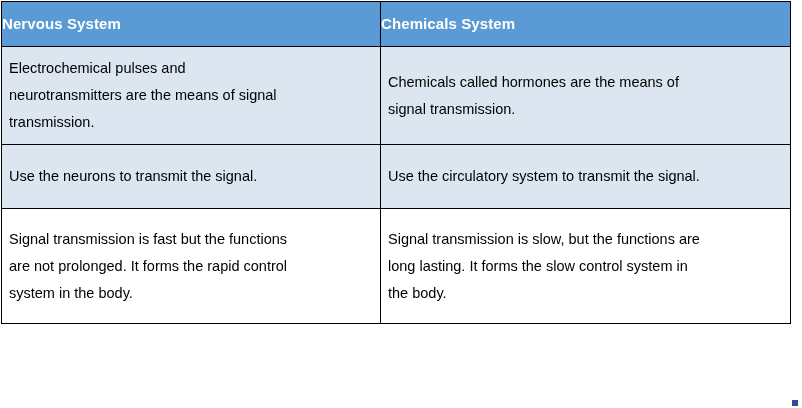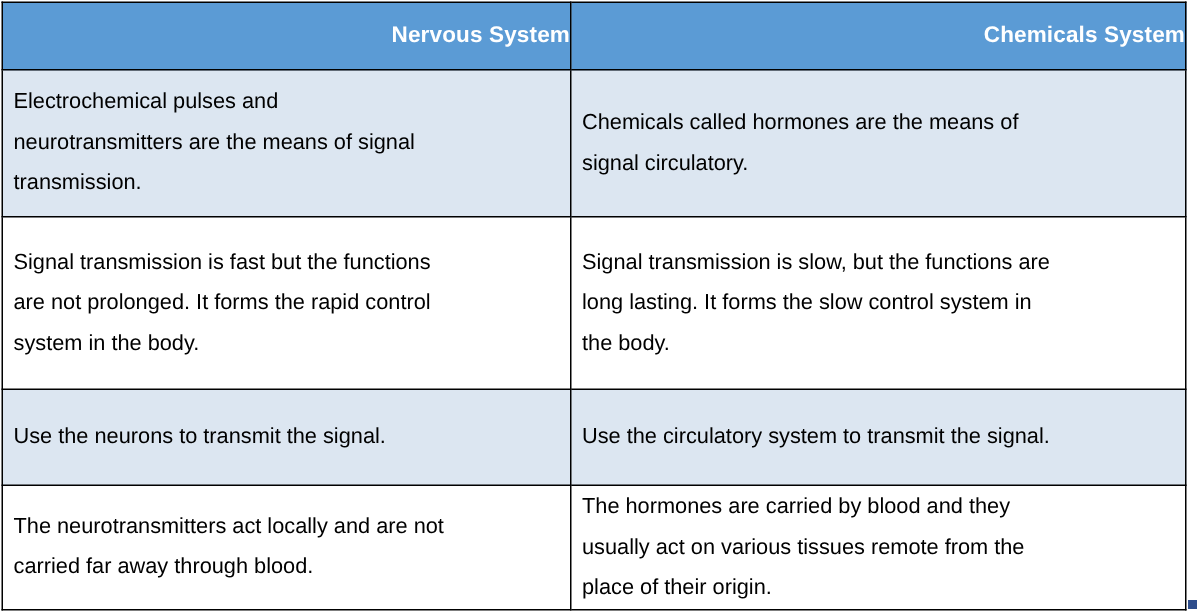--- a/index.html
+++ b/index.html
@@ -39,21 +39,21 @@
     box-sizing: border-box;
   }
 
   col.col-left  { width: 379px; }
   col.col-right { width: 410px; }
 
   
   .header-row th {
     background: #5B9BD5;
     height: 45px;
-    text-align: right;
+    text-align: left;
     vertical-align: middle;
   }
   .header-label {
     display: block;
     color: #ffffff;
     font-size: 15px;
     font-weight: bold;
     letter-spacing: 0.1px;
     line-height: 1.1;
   }
@@ -115,56 +115,45 @@
     <tbody>
 
       <tr class="body-row shaded row-h1">
         <td>
           <span class="cell-text">Electrochemical pulses and
 neurotransmitters are the means of signal
 transmission.</span>
         </td>
         <td>
           <span class="cell-text">Chemicals called hormones are the means of
-signal circulatory.</span>
+signal transmission.</span>
+        </td>
+      </tr>
+
+      <tr class="body-row shaded row-h3">
+        <td>
+          <span class="cell-text">Use the neurons to transmit the signal.</span>
+        </td>
+        <td>
+          <span class="cell-text">Use the circulatory system to transmit the signal.</span>
         </td>
       </tr>
 
       <tr class="body-row row-h2">
         <td>
           <span class="cell-text">Signal transmission is fast but the functions
 are not prolonged. It forms the rapid control
 system in the body.</span>
         </td>
         <td>
           <span class="cell-text">Signal transmission is slow, but the functions are
 long lasting. It forms the slow control system in
 the body.</span>
         </td>
       </tr>
 
-      <tr class="body-row shaded row-h3">
-        <td>
-          <span class="cell-text">Use the neurons to transmit the signal.</span>
-        </td>
-        <td>
-          <span class="cell-text">Use the circulatory system to transmit the signal.</span>
-        </td>
-      </tr>
-
-      <tr class="body-row row-h4">
-        <td>
-          <span class="cell-text">The neurotransmitters act locally and are not
-carried far away through blood.</span>
-        </td>
-        <td>
-          <span class="cell-text">The hormones are carried by blood and they
-usually act on various tissues remote from the
-place of their origin.</span>
-        </td>
-      </tr>
 
     </tbody>
   </table>
 
   <div class="resize-handle"></div>
 
 </div>
 
 </body></html>

